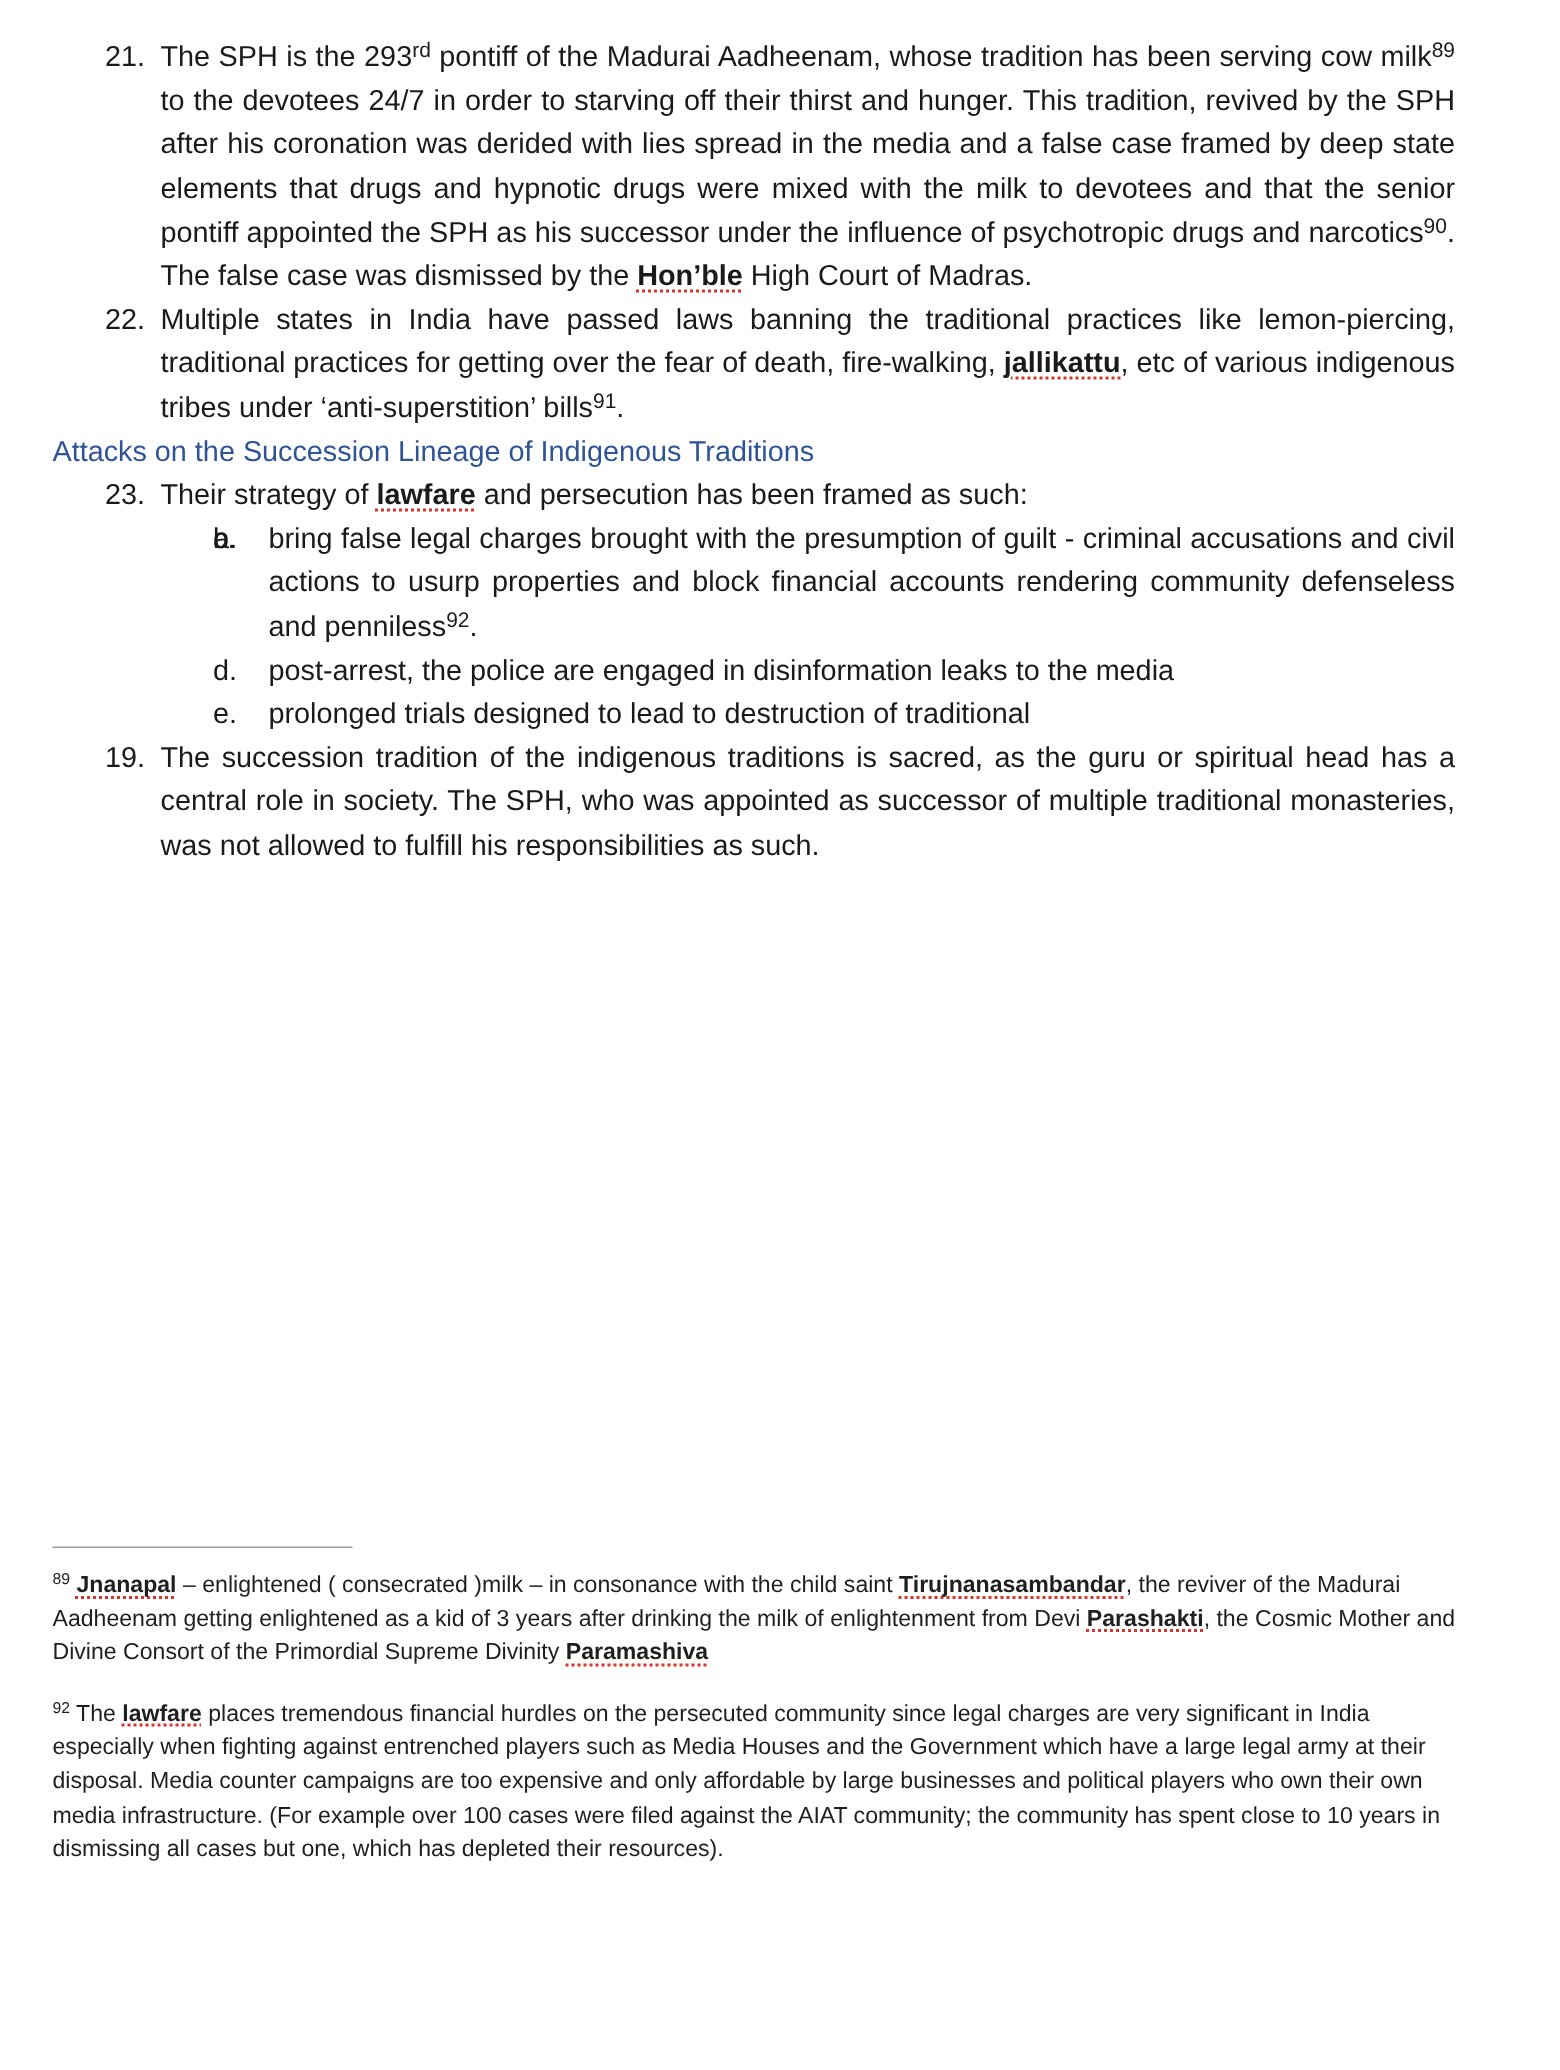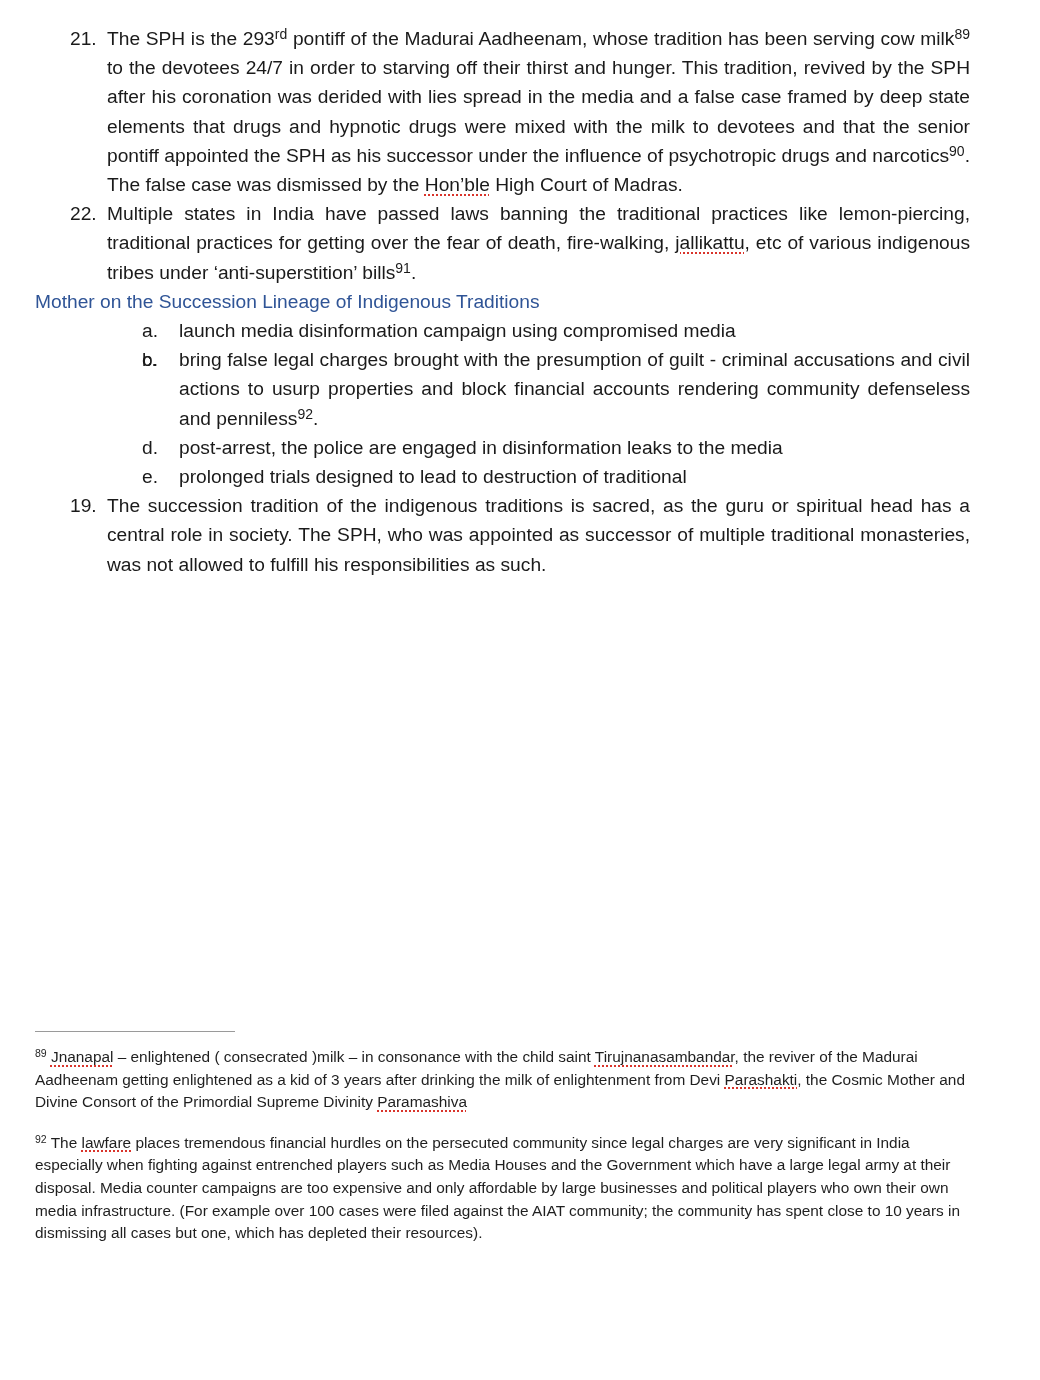--- a/index.html
+++ b/index.html
@@ -62,20 +62,21 @@
       font-size: 14px;
       line-height: 0;
       vertical-align: 6px;
     }
     .spell {
       text-decoration: underline;
       text-decoration-style: dotted;
       text-decoration-color: #d9342b;
       text-decoration-thickness: 2px;
       text-underline-offset: 3px;
+      font-weight: bold;
     }
     .fn-rule {
       position: absolute;
       left: 35px;
       top: 1031px;
       width: 200px;
       height: 1px;
       background: #9a9a9a;
     }
     .footnotes {
@@ -105,27 +106,30 @@
     <div class="num-item last-line">
       <span class="num">21.</span>
       <span>The SPH is the 293</span><sup>rd</sup><span> pontiff of the Madurai Aadheenam, whose tradition has been serving cow milk</span><sup>89</sup><span> to the devotees 24/7 in order to starving off their thirst and hunger. This tradition, revived by the SPH after his coronation was derided with lies spread in the media and a false case framed by deep state elements that drugs and hypnotic drugs were mixed with the milk to devotees and that the senior pontiff appointed the SPH as his successor under the influence of psychotropic drugs and narcotics</span><sup>90</sup><span>. The false case was dismissed by the </span><span class="spell">Hon’ble</span><span> High Court of Madras.</span>
     </div>
 
     <div class="num-item last-line">
       <span class="num">22.</span>
       <span>Multiple states in India have passed laws banning the traditional practices like lemon-piercing, traditional practices for getting over the fear of death, fire-walking, </span><span class="spell">jallikattu</span><span>, etc of various indigenous tribes under ‘anti-superstition’ bills</span><sup>91</sup><span>.</span>
     </div>
 
-    <div class="heading">Mother on the Succession Lineage of Indigenous Traditions</div>
+    <div class="heading">Attacks on the Succession Lineage of Indigenous Traditions</div>
 
+    <div class="num-item last-line">
+      <span class="num">23.</span>
+      <span>Their strategy of </span><span class="spell">lawfare</span><span> and persecution has been framed as such:</span>
+    </div>
 
     <div class="sub-list">
       <div class="sub-item">
         <span class="letter">a.</span>
-        <span>launch media disinformation campaign using compromised media</span>
       </div>
       <div class="sub-item">
         <span class="letter">b.</span>
       </div>
       <div class="sub-item last-line" style="text-align-last:left;">
         <span class="letter">c.</span>
         <span>bring false legal charges brought with the presumption of guilt - criminal accusations and civil actions to usurp properties and block financial accounts rendering community defenseless and penniless</span><sup>92</sup><span>.</span>
       </div>
       <div class="sub-item">
         <span class="letter">d.</span>

